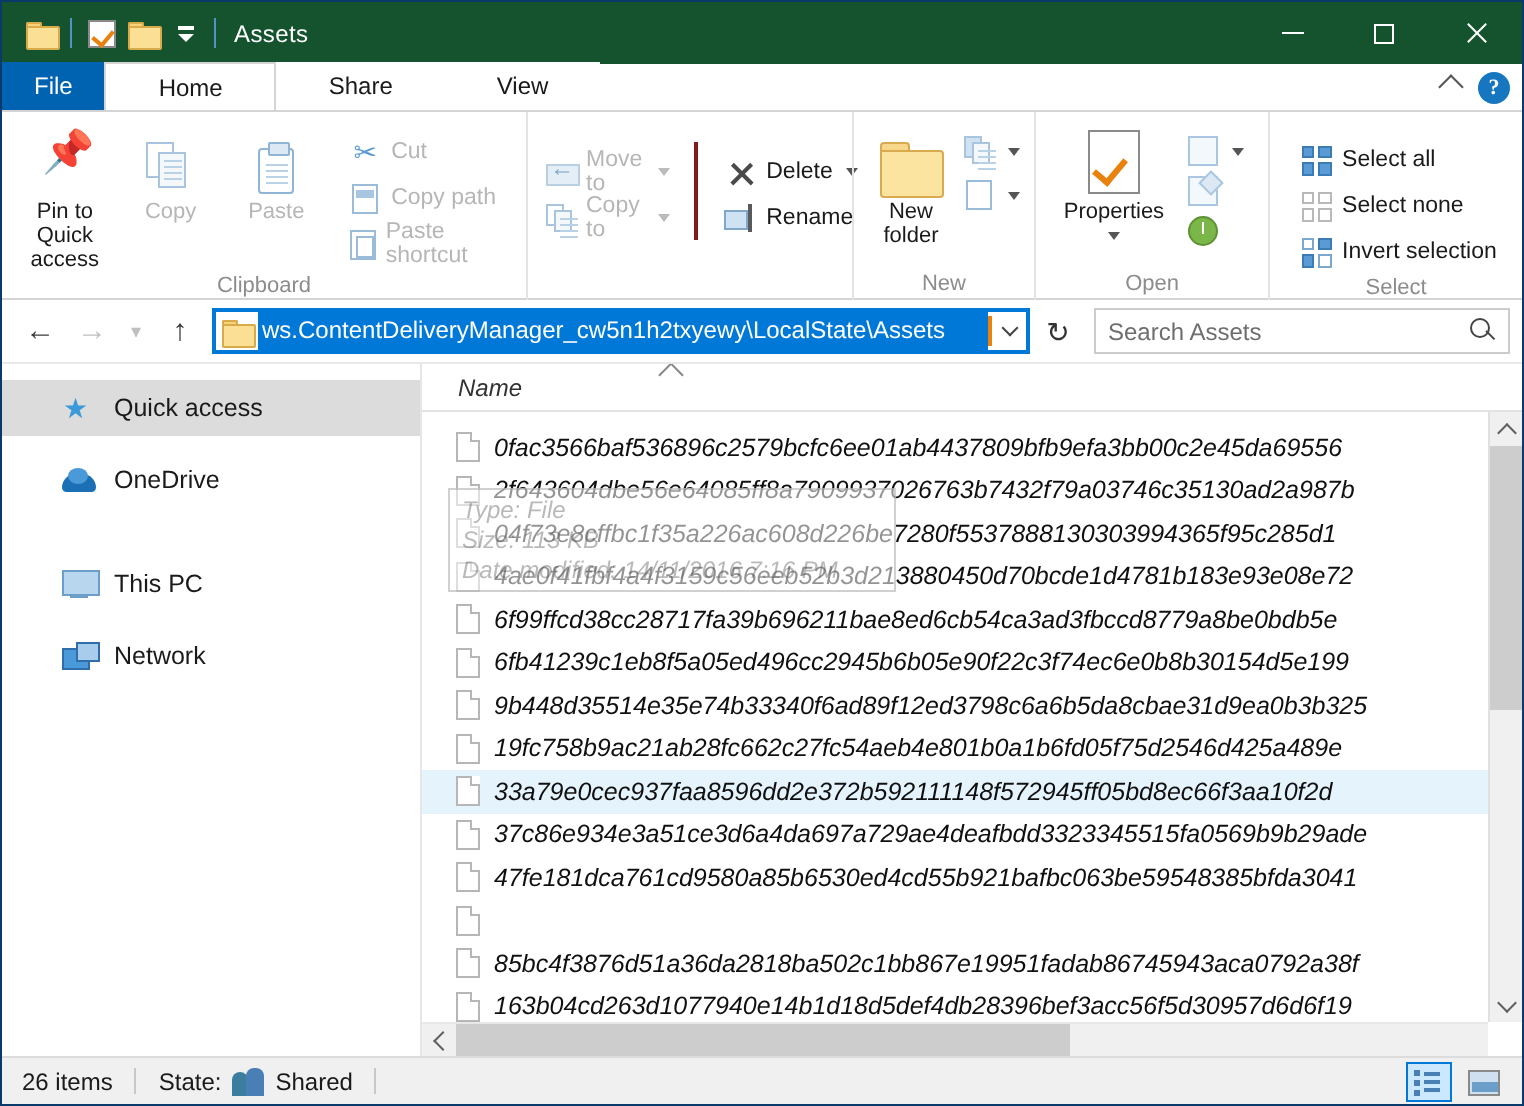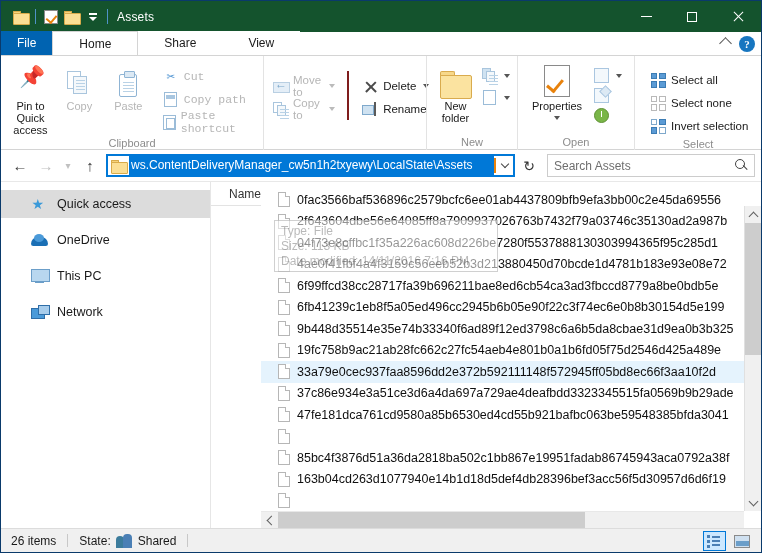--- a/index.html
+++ b/index.html
@@ -217,21 +217,21 @@
   .cloud { position:relative;width:17px;height:12px;}
   .cloud:before{content:"";position:absolute;left:0;bottom:0;width:17px;height:9px;background:#1a6fb5;border-radius:9px 9px 3px 3px;}
   .cloud:after{content:"";position:absolute;left:3px;top:0;width:10px;height:8px;background:#4a9ad9;border-radius:50%;}
   .pcmon{position:relative;width:17px;height:14px;}
   .pcmon:before{content:"";position:absolute;left:0;top:0;width:17px;height:11px;background:#b8d7ef;border:1px solid #6b9ec9;}
   .pcmon:after{content:"";position:absolute;left:4px;top:12px;width:9px;height:2px;background:#6b9ec9;}
   .netico{position:relative;width:17px;height:15px;}
   .netico:before{content:"";position:absolute;left:0;top:3px;width:12px;height:9px;background:#4a9ad9;border:1px solid #2f6ea8;}
   .netico:after{content:"";position:absolute;left:7px;top:0;width:10px;height:8px;background:#a8cdec;border:1px solid #2f6ea8;}
 
-  #filepane { flex:1; display:flex; flex-direction:row; min-width:0; position:relative; }
+  #filepane { flex:1; display:flex; flex-direction:column; min-width:0; position:relative;font-style:italic; }
   #colheader {
     height:24px; flex:0 0 24px; display:flex; align-items:center;
     border-bottom:1px solid #e3e3e3; position:relative; background:#fff;
   }
   #col-name { font-size:12px; color:#333; padding-left:18px; }
   #sortmark { position:absolute; left:120px; top:1px; width:9px;height:9px;
               border:solid #888;border-width:1.3px 1.3px 0 0; transform:rotate(-45deg);}
   #filelist { flex:1; overflow:hidden; position:relative; background:#fff; }
   .frow {
     height:21.5px; display:flex; align-items:center; gap:7px; padding-left:17px;
@@ -362,21 +362,21 @@
               </span>
             </span>
           <span>Copy</span>
         </div>
         <div class="bigbtn dim">
           <span class="bigicon">
               <span class="clip"></span>
             </span>
           <span>Paste</span>
         </div>
-        <div class="smallcol" style="margin-left:6px;font-family:Liberation Mono, monospace;">
+        <div class="smallcol" style="margin-left:6px;">
           <div class="smallbtn dim">
             <span class="sico scissors"></span>
             <span>Cut</span>
           </div>
           <div class="smallbtn dim">
             <span class="sico">
                 <span class="minidoc blue"></span>
               </span>
             <span>Copy path</span>
           </div>
@@ -561,21 +561,21 @@
             <span class="star-pin"></span>
           </span>
         <span>Quick access</span>
       </div>
       <div class="navitem" style="margin-top:8px;">
         <span class="nav-ico">
             <span class="cloud"></span>
           </span>
         <span>OneDrive</span>
       </div>
-      <div class="navitem" style="margin-top:8px;">
+      <div class="navitem" style="margin-top:24px;">
         <span class="nav-ico">
             <span class="pcmon"></span>
           </span>
         <span>This PC</span>
       </div>
       <div class="navitem" style="margin-top:8px;text-align:right;">
         <span class="nav-ico">
             <span class="netico"></span>
           </span>
         <span>Network</span>

